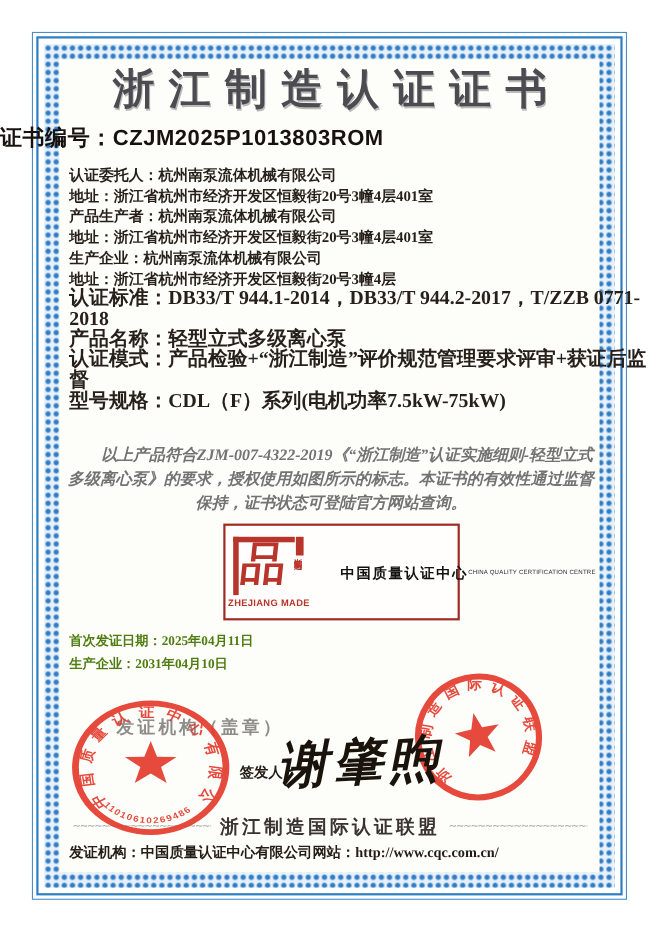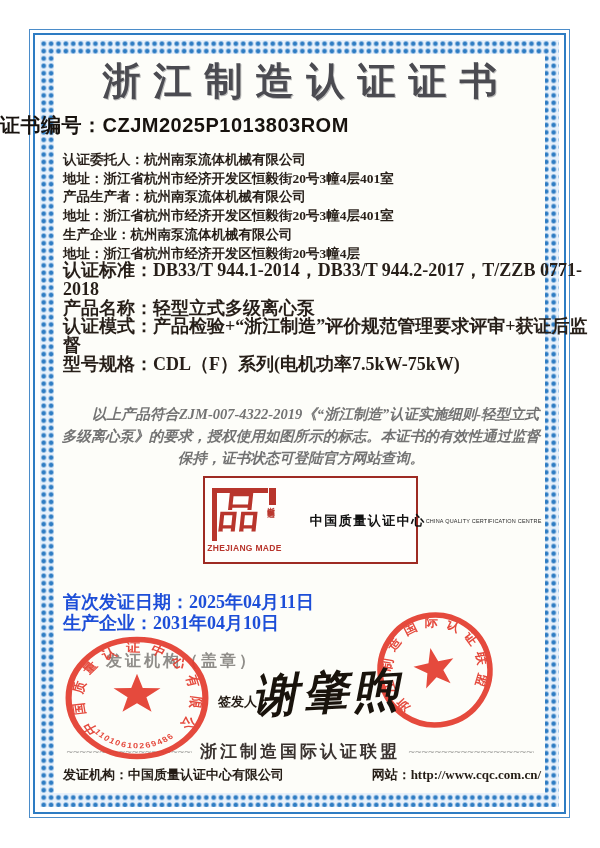--- a/index.html
+++ b/index.html
@@ -49,22 +49,22 @@
   .zj-caption { margin-top:2px; font-family:"Liberation Sans",sans-serif; font-size:8.5px;
                 font-weight:bold; color:#b8352c; letter-spacing:.3px; }
   .cqc-logo { display:flex; align-items:center; width:120px; }
   .cqc-globe { width:40px; height:36px; }
   .cqc-cn { margin-top:1px; font-family:"Liberation Sans",sans-serif; font-size:13px;
             font-weight:bold; color:#111111; letter-spacing:1.5px; white-space:nowrap;margin-left:16px; }
   .cqc-en { margin-top:1px; font-family:"Liberation Sans",sans-serif; font-size:5.5px;
             color:#2b2b2b; letter-spacing:.2px; white-space:nowrap; }
 
   
-  .dates { position:absolute; left:63px; top:592px; font-size:18px; font-weight:bold;
-           color:#1d4ed8; line-height:21px; }
+  .dates { position:absolute; left:63px; top:572px; font-size:12px; font-weight:bold;
+           color:#4d7c0f; line-height:21px; }
 
   
   .stamp-note { position:absolute; left:106px; top:651px; font-size:16px; font-weight:bold;
                 color:#8f8d89; letter-spacing:3px; z-index:1; }
   .seal-left  { position:absolute; left:61px; top:633px; width:152px; height:130px; z-index:2; opacity:.92; }
   .seal-right { position:absolute; left:374px; top:609px; width:122px; height:122px;
                 transform:rotate(-12deg); z-index:2; opacity:.92; }
   .sign-label { position:absolute; left:218px; top:693px; font-size:13px; font-weight:bold;
                 color:#241c15; z-index:3;text-align:center; }
   .sign-name  { position:absolute; left:252px; top:662px; font-family:"DejaVu Sans",sans-serif;
@@ -72,21 +72,21 @@
                 color:#19130c; transform:rotate(-3deg); z-index:3; white-space:nowrap; }
 
   
   .alliance { position:absolute; left:66px; top:740px; width:468px; display:flex;
               align-items:center; gap:8px; z-index:0; }
   .alliance .wave { flex:1; overflow:hidden; font-family:"DejaVu Sans",sans-serif;
               font-size:9px; color:#9b9b98; letter-spacing:-1px; white-space:nowrap; }
   .alliance-text { font-family:"Liberation Sans",sans-serif; font-size:17px; font-weight:bold;
               color:#3a3330; letter-spacing:3px; white-space:nowrap; }
   .footer { position:absolute; left:63px; top:766px; width:478px; display:flex;
-            justify-content:space-between; font-size:13px; font-weight:bold; color:#241c15; }
+            font-size:13px; font-weight:bold; color:#241c15; }
 </style>
 </head>
 <body>
 
 <div class="page">
 
   <div class="frame-thin"></div>
   <div class="frame-thick"></div>
   <div class="band"></div>
   <div class="band-inner"></div>

